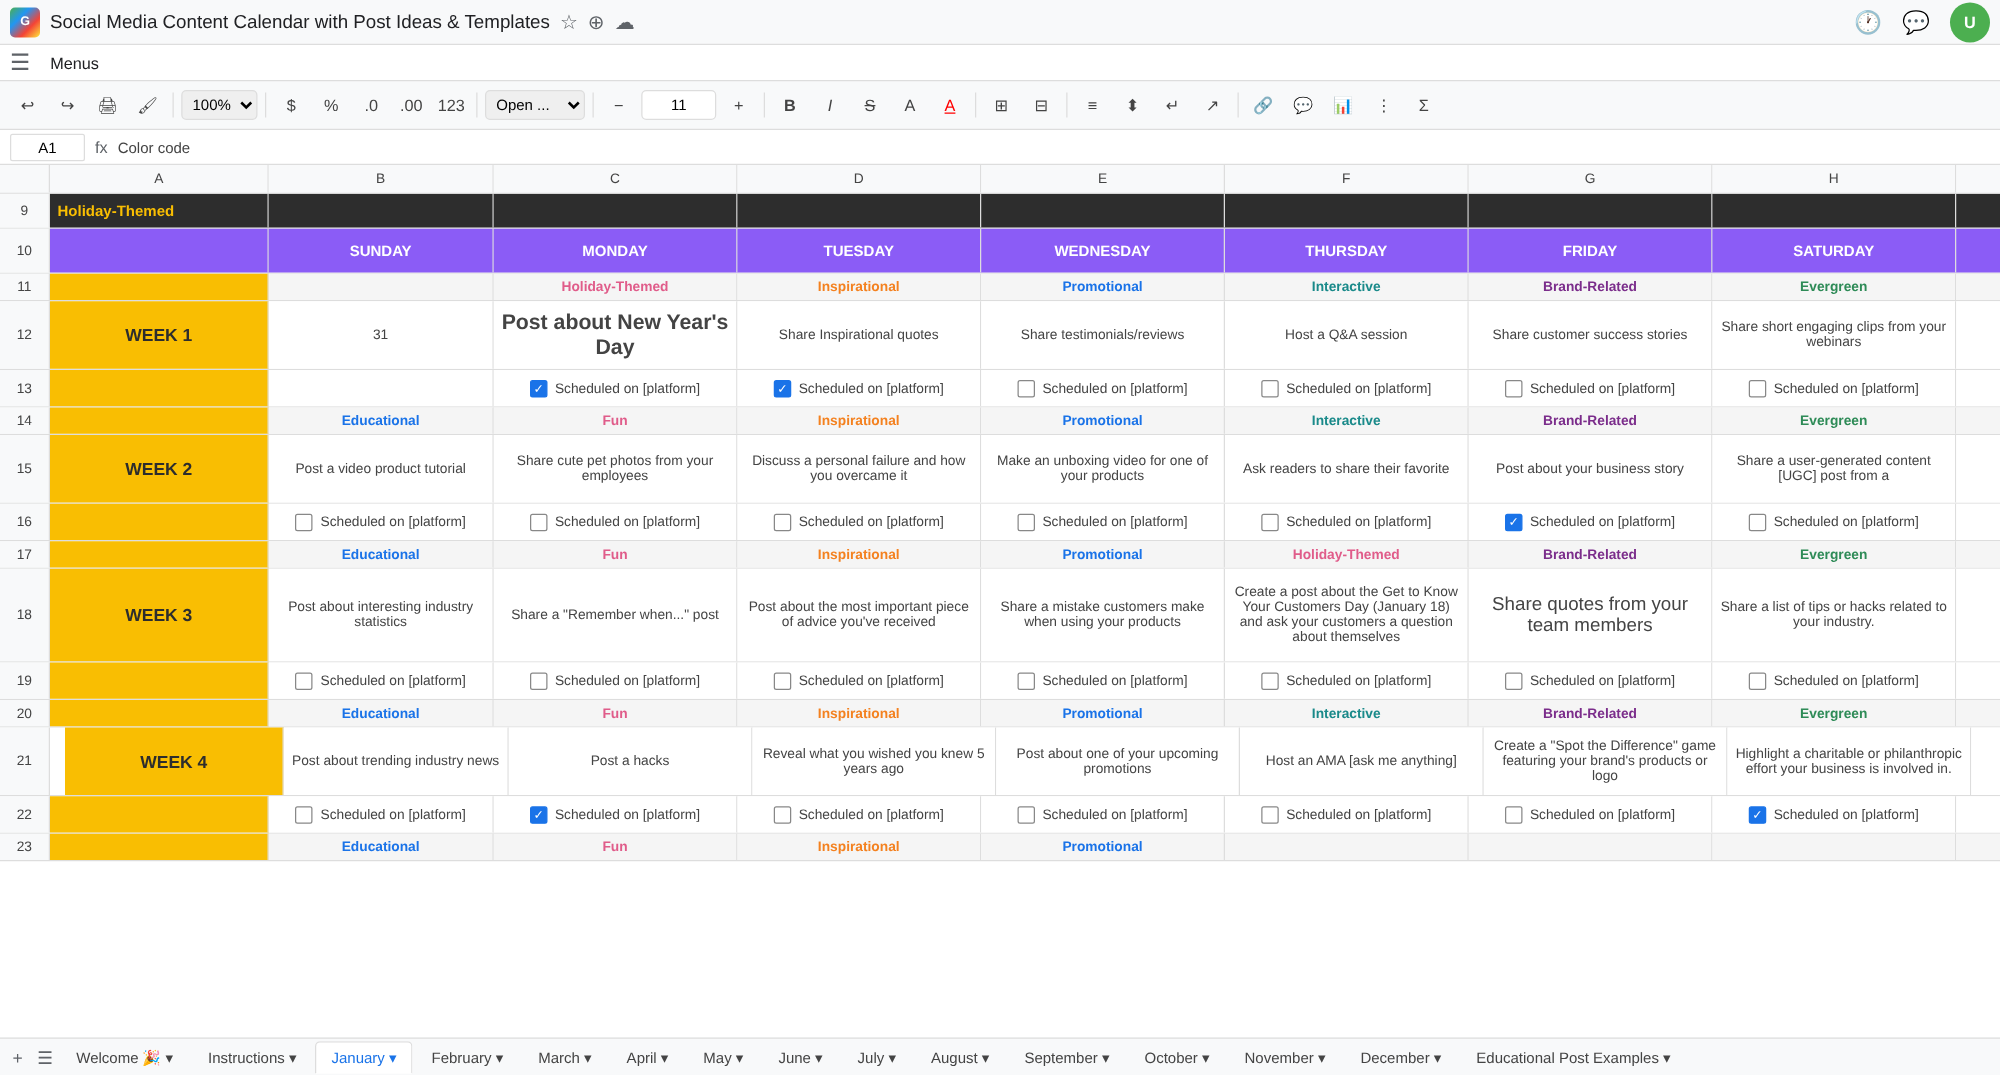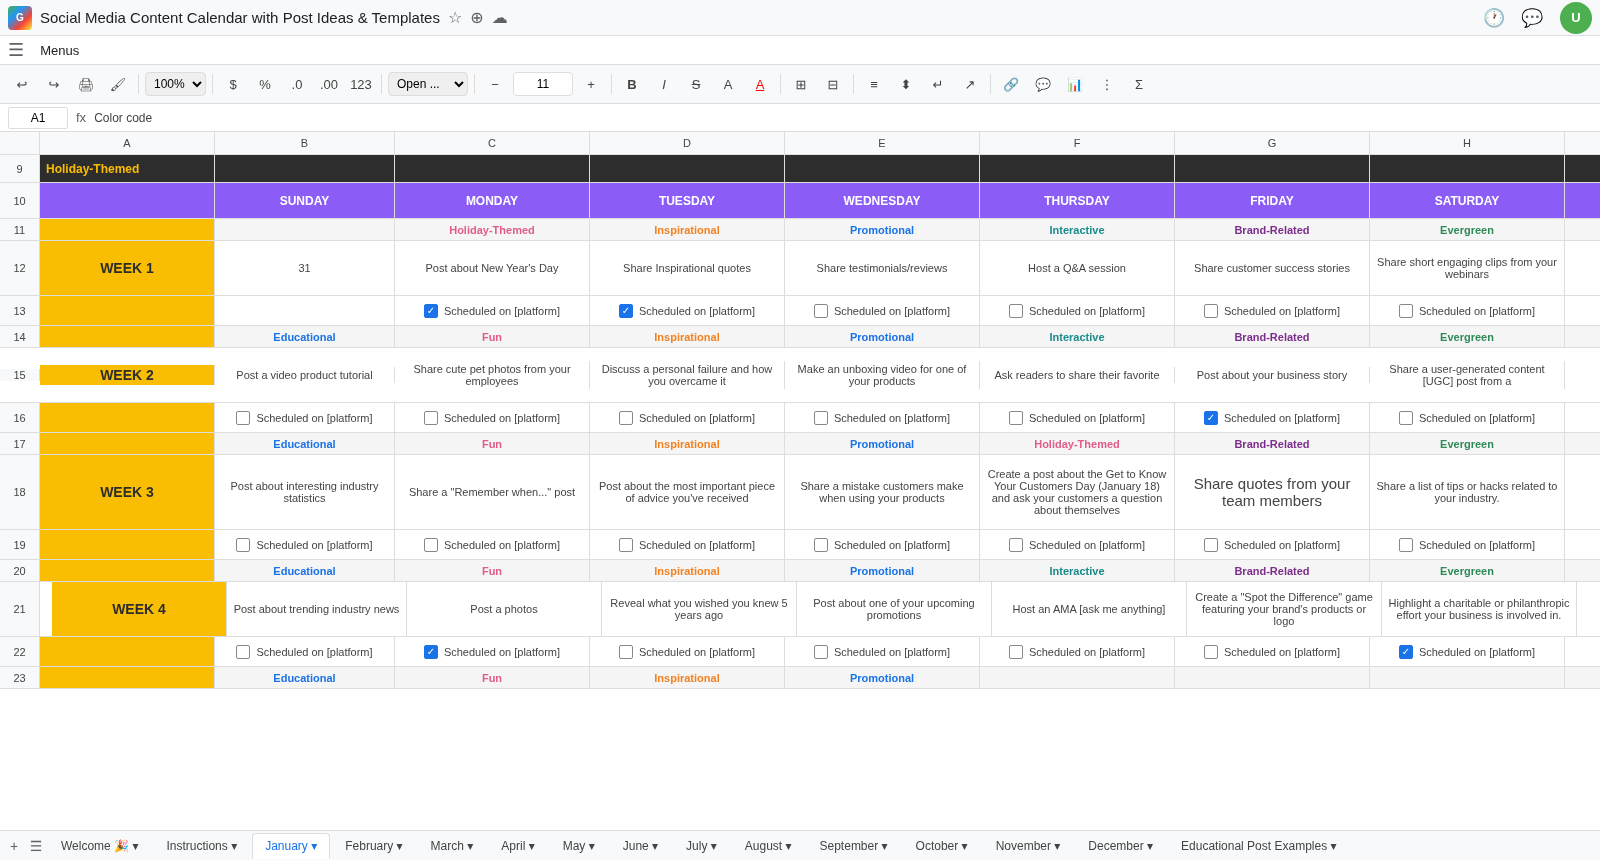--- a/index.html
+++ b/index.html
@@ -77,21 +77,21 @@
     .sheet-tab.active { background: #fff; border-color: #ddd; color: #1a73e8; border-bottom-color: #fff; }
     .sheet-tab:not(.active) { color: #444; }
 
     
     .row-9 { height: 28px; }
     .row-10 { height: 36px; }
     .row-11 { height: 22px; }
     .row-12 { height: 55px; }
     .row-13 { height: 30px; }
     .row-14 { height: 22px; }
-    .row-15 { height: 55px; align-items: center; }
+    .row-15 { height: 55px; }
     .row-16 { height: 30px; }
     .row-17 { height: 22px; }
     .row-18 { height: 75px; }
     .row-19 { height: 30px; }
     .row-20 { height: 22px; }
     .row-21 { height: 55px; }
     .row-22 { height: 30px; }
     .row-23 { height: 22px; }
   </style>
 </head>
@@ -244,21 +244,21 @@
       <div class="cell col-h bg-light-gray">
           <span class="text-green">Evergreen</span>
         </div>
       <div class="cell col-i bg-light-gray"></div>
     </div>
 
     <div class="grid-row row-12">
       <div class="row-num">12</div>
       <div class="cell col-a bg-yellow" style="font-size:14px;font-weight:bold;">WEEK 1</div>
       <div class="cell col-b bg-white" style="font-size:11px;color:#444;">31</div>
-      <div class="cell col-c bg-white" style="font-size:11px;color:#444;font-weight:normal;">Post about New Year's Day</div>
+      <div class="cell col-c bg-white" style="font-size:17px;color:#444;font-weight:bold;">Post about New Year's Day</div>
       <div class="cell col-d bg-white" style="font-size:11px;color:#444;">Share Inspirational quotes</div>
       <div class="cell col-e bg-white" style="font-size:11px;color:#444;">Share testimonials/reviews</div>
       <div class="cell col-f bg-white" style="font-size:11px;color:#444;">Host a Q&amp;A session</div>
       <div class="cell col-g bg-white" style="font-size:11px;color:#444;">Share customer success stories</div>
       <div class="cell col-h bg-white" style="font-size:11px;color:#444;">Share short engaging clips from your webinars</div>
       <div class="cell col-i bg-white"></div>
     </div>
 
     <div class="grid-row row-13">
       <div class="row-num">13</div>
@@ -503,21 +503,21 @@
       <div class="cell col-h bg-light-gray">
           <span class="text-green">Evergreen</span>
         </div>
       <div class="cell col-i bg-light-gray"></div>
     </div>
 
     <div class="grid-row row-21">
       <div class="row-num">21</div>
       <div class="cell col-a bg-yellow" style="font-size:14px;font-weight:bold;margin-left:12px;">WEEK 4</div>
       <div class="cell col-b bg-white" style="font-size:11px;color:#444;">Post about trending industry news</div>
-      <div class="cell col-c bg-white" style="font-size:11px;color:#444;">Post a photos</div>
+      <div class="cell col-c bg-white" style="font-size:11px;color:#444;">Post a hacks</div>
       <div class="cell col-d bg-white" style="font-size:11px;color:#444;">Reveal what you wished you knew 5 years ago</div>
       <div class="cell col-e bg-white" style="font-size:11px;color:#444;">Post about one of your upcoming promotions</div>
       <div class="cell col-f bg-white" style="font-size:11px;color:#444;">Host an AMA [ask me anything]</div>
       <div class="cell col-g bg-white" style="font-size:11px;color:#444;">Create a "Spot the Difference" game featuring your brand's products or logo</div>
       <div class="cell col-h bg-white" style="font-size:11px;color:#444;">Highlight a charitable or philanthropic effort your business is involved in.</div>
       <div class="cell col-i bg-white"></div>
     </div>
 
     <div class="grid-row row-22">
       <div class="row-num">22</div>

